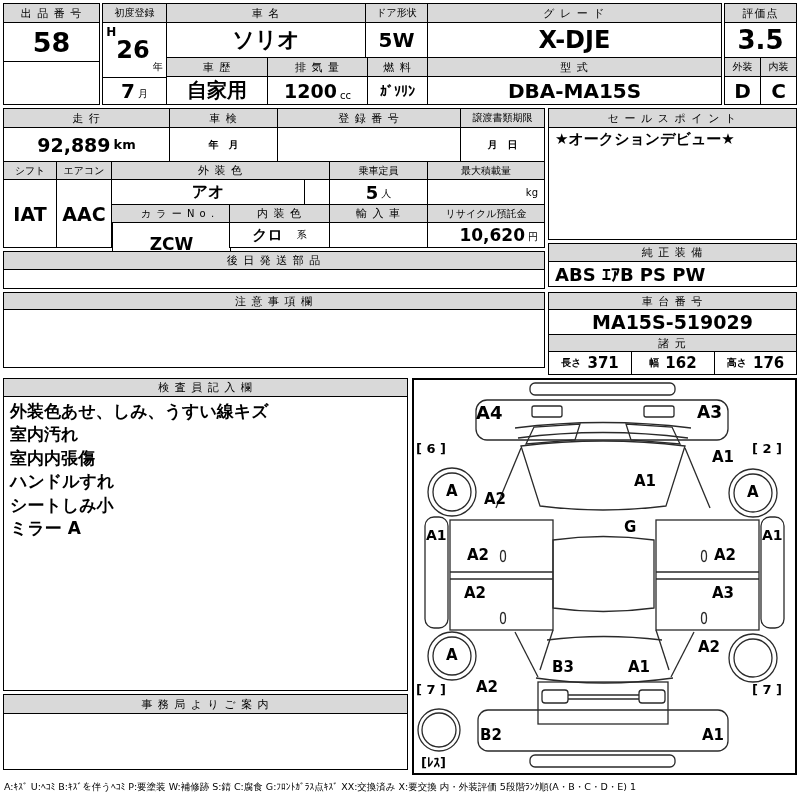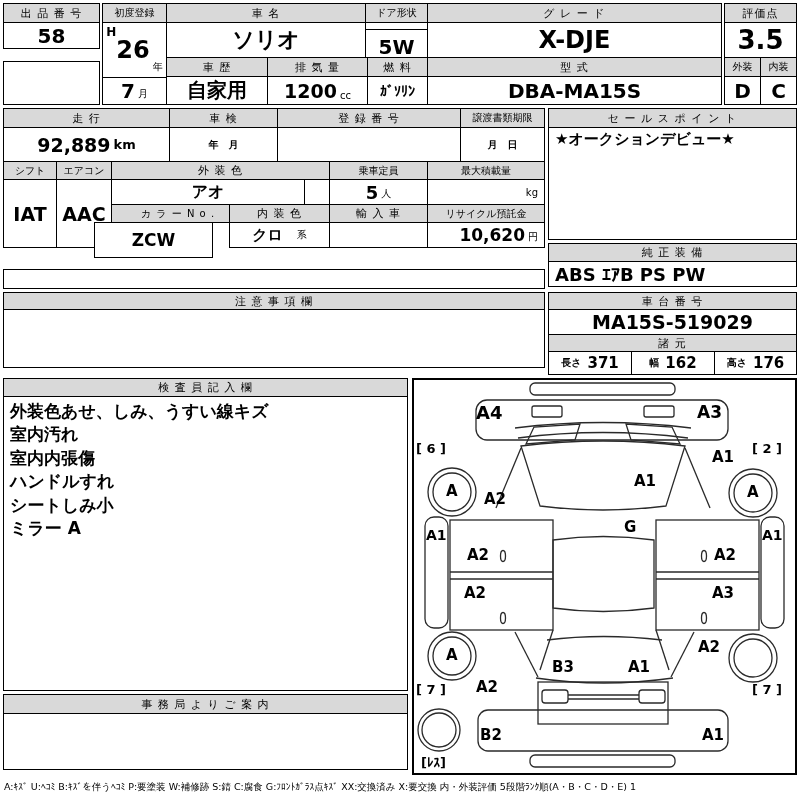--- a/index.html
+++ b/index.html
@@ -24,39 +24,39 @@
   .dmg { position:absolute; font-weight:bold; font-size:15px; line-height:1; white-space:nowrap; }
   .brk { position:absolute; font-weight:bold; font-size:13px; line-height:1; white-space:nowrap; }
   svg .s { fill:none; stroke:#2a2a2a; stroke-width:1.3; }
 </style>
 </head>
 <body>
 
 <div id="sheet">
 
   <div class="cell hdr" style="left:3px;top:3px;width:97px;height:20px">出 品 番 号</div>
-  <div class="cell val" style="left:3px;top:22px;width:97px;height:27px;font-size:20px">58</div>
+  <div class="cell val" style="left:3px;top:22px;width:97px;height:40px;font-size:27px">58</div>
   <div class="cell" style="left:3px;top:61px;width:97px;height:44px"></div>
 
   <div class="cell hdr" style="left:102px;top:3px;width:65px;height:20px;font-size:10px;letter-spacing:0">初度登録</div>
   <div class="cell" style="left:102px;top:22px;width:65px;height:56px">
     <span class="era">H</span>
     <span class="big26">26</span>
     <span class="unit">年</span>
   </div>
   <div class="cell" style="left:102px;top:77px;width:65px;height:28px">
     <span style="font-size:20px;font-weight:bold">7</span>
     <span class="unit">月</span>
   </div>
 
   <div class="cell hdr" style="left:166px;top:3px;width:200px;height:20px">車 名</div>
   <div class="cell val" style="left:166px;top:22px;width:200px;height:36px;font-size:22px">ソリオ</div>
 
   <div class="cell hdr" style="left:365px;top:3px;width:63px;height:20px;font-size:10px;letter-spacing:0">ドア形状</div>
-  <div class="cell val" style="left:365px;top:29px;width:63px;height:36px;font-size:20px">5W</div>
+  <div class="cell val" style="left:365px;top:22px;width:63px;height:36px;font-size:20px">5W</div>
 
   <div class="cell hdr" style="left:427px;top:3px;width:295px;height:20px">グ レ ー ド</div>
   <div class="cell val" style="left:427px;top:22px;width:295px;height:36px;font-size:24px">X-DJE</div>
 
   <div class="cell hdr" style="left:724px;top:3px;width:73px;height:20px">評価点</div>
   <div class="cell val" style="left:724px;top:22px;width:73px;height:36px;font-size:26px">3.5</div>
 
   <div class="cell hdr" style="left:166px;top:57px;width:102px;height:20px">車 歴</div>
   <div class="cell val" style="left:166px;top:76px;width:102px;height:29px;font-size:20px">自家用</div>
 
@@ -105,37 +105,38 @@
     <span>5</span>
     <span class="unit">人</span>
   </div>
   <div class="cell hdr" style="left:427px;top:161px;width:118px;height:19px;font-size:10px;letter-spacing:0">最大積載量</div>
   <div class="cell right" style="left:427px;top:179px;width:118px;height:26px;font-size:10px">
     <span></span>
     <span>kg</span>
   </div>
 
   <div class="cell hdr" style="left:111px;top:204px;width:134px;height:19px;font-size:10px">カ ラ ー N o .</div>
-  <div class="cell val" style="left:94px;top:222px;width:119px;height:36px;font-size:17px">ZCW</div>
+  <div class="cell val" style="left:112px;top:222px;width:119px;height:44px;font-size:17px">ZCW</div>
   <div class="cell hdr" style="left:229px;top:204px;width:101px;height:19px">内 装 色</div>
   <div class="cell" style="left:229px;top:222px;width:101px;height:26px">
     <span style="font-weight:bold;font-size:15px">クロ</span>
     <span style="font-size:10px;margin-left:14px">系</span>
   </div>
   <div class="cell hdr" style="left:329px;top:204px;width:99px;height:19px">輸 入 車</div>
   <div class="cell" style="left:329px;top:222px;width:99px;height:26px"></div>
   <div class="cell hdr" style="left:427px;top:204px;width:118px;height:19px;font-size:10px;letter-spacing:0">リサイクル預託金</div>
   <div class="cell right" style="left:427px;top:222px;width:118px;height:26px">
     <span style="font-weight:bold;font-size:17px">10,620</span>
     <span class="unit">円</span>
   </div>
 
   <div class="cell hdr" style="left:548px;top:243px;width:249px;height:19px">純 正 装 備</div>
   <div class="cell val left" style="left:548px;top:261px;width:249px;height:26px;font-size:18px">ABS ｴｱB PS PW</div>
 
+  <div class="cell hdr" style="left:3px;top:251px;width:542px;height:19px">後 日 発 送 部 品</div>
   <div class="cell" style="left:3px;top:269px;width:542px;height:20px"></div>
 
   <div class="cell hdr" style="left:3px;top:292px;width:542px;height:18px">注 意 事 項 欄</div>
   <div class="cell" style="left:3px;top:309px;width:542px;height:59px"></div>
 
   <div class="cell hdr" style="left:548px;top:292px;width:249px;height:18px">車 台 番 号</div>
   <div class="cell val" style="left:548px;top:309px;width:249px;height:26px;font-size:19px">MA15S-519029</div>
   <div class="cell hdr" style="left:548px;top:334px;width:249px;height:18px">諸 元</div>
   <div class="cell" style="left:548px;top:351px;width:84px;height:24px">
     <span class="small">長さ</span>

